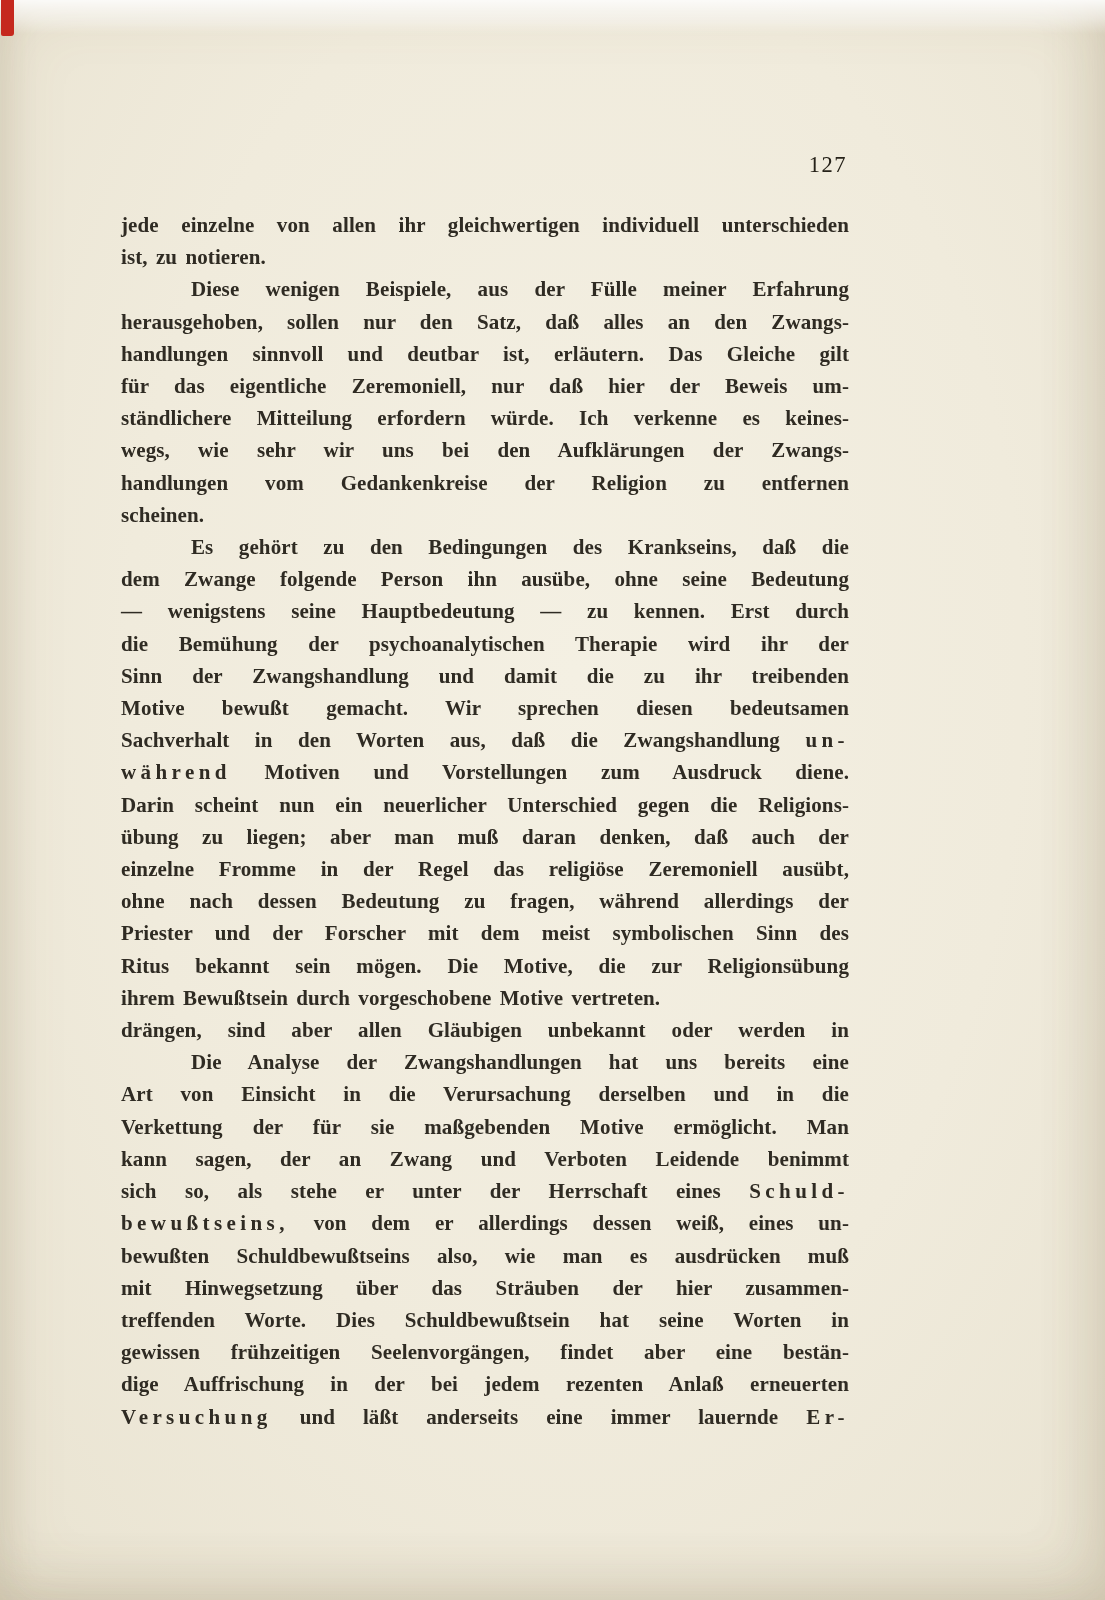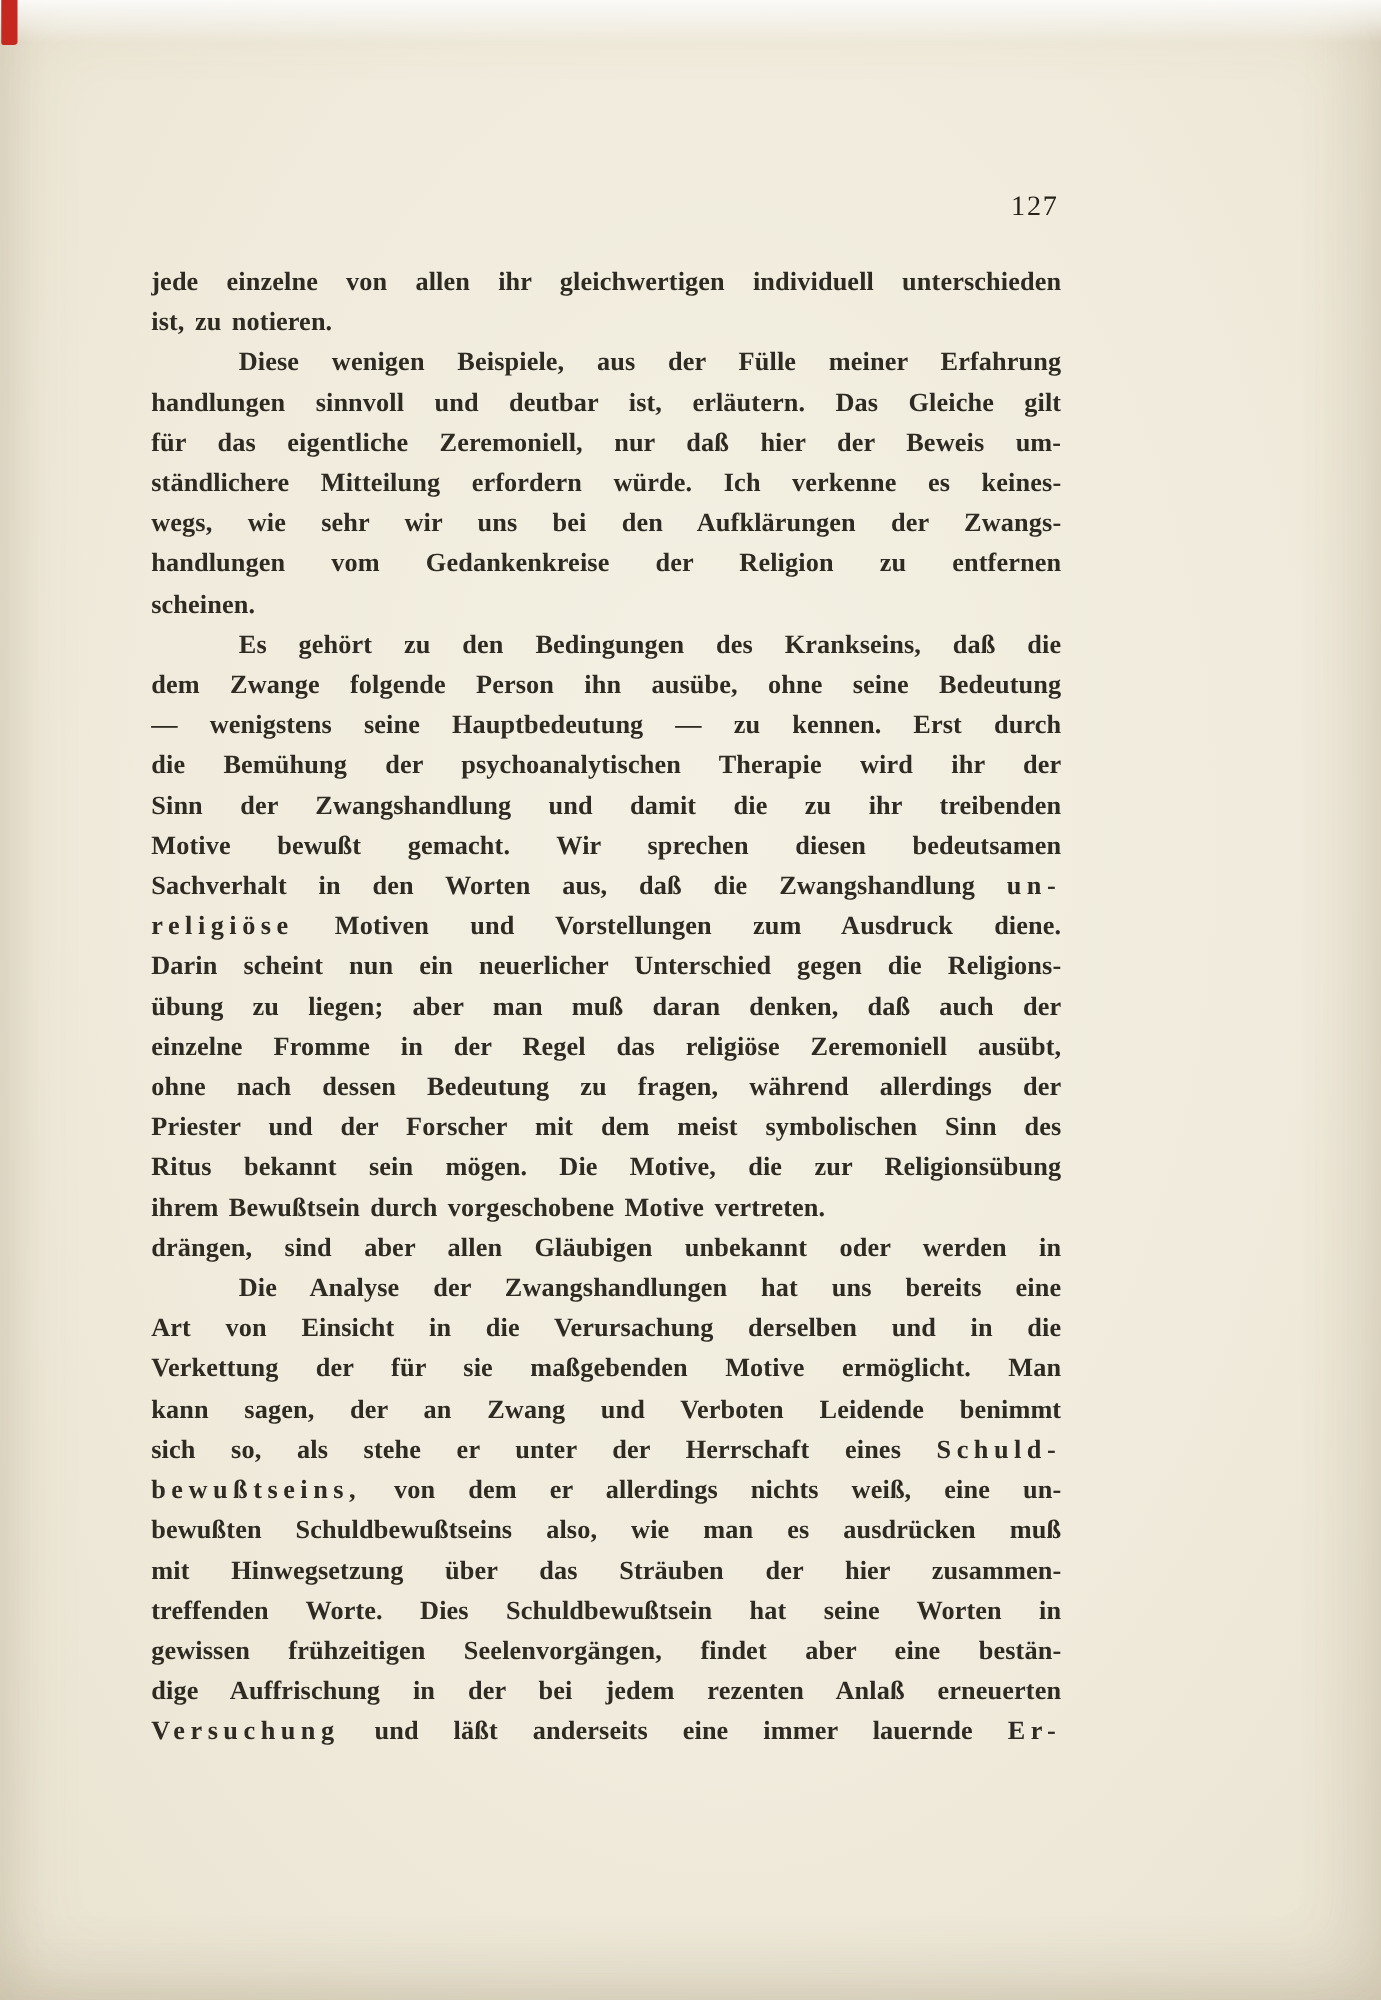--- a/index.html
+++ b/index.html
@@ -83,48 +83,49 @@
 <div class="page">
   <div class="scan-top-band"></div>
   <div class="scan-red-mark"></div>
 
   <div class="page-number">127</div>
 
   <div class="text-block" id="text-block">
       <div class="line"><span>jede einzelne von allen ihr gleichwertigen individuell unterschieden</span></div>
       <div class="line no-just"><span>ist, zu notieren.</span></div>
       <div class="line indent"><span>Diese wenigen Beispiele, aus der Fülle meiner Erfahrung</span></div>
+      <div class="line"><span>herausgehoben, sollen nur den Satz, daß alles an den Zwangs-</span></div>
       <div class="line"><span>handlungen sinnvoll und deutbar ist, erläutern. Das Gleiche gilt</span></div>
       <div class="line"><span>für das eigentliche Zeremoniell, nur daß hier der Beweis um-</span></div>
       <div class="line"><span>ständlichere Mitteilung erfordern würde. Ich verkenne es keines-</span></div>
       <div class="line"><span>wegs, wie sehr wir uns bei den Aufklärungen der Zwangs-</span></div>
       <div class="line"><span>handlungen vom Gedankenkreise der Religion zu entfernen</span></div>
       <div class="line no-just"><span>scheinen.</span></div>
       <div class="line indent"><span>Es gehört zu den Bedingungen des Krankseins, daß die</span></div>
       <div class="line"><span>dem Zwange folgende Person ihn ausübe, ohne seine Bedeutung</span></div>
       <div class="line"><span>— wenigstens seine Hauptbedeutung — zu kennen. Erst durch</span></div>
       <div class="line"><span>die Bemühung der psychoanalytischen Therapie wird ihr der</span></div>
       <div class="line"><span>Sinn der Zwangshandlung und damit die zu ihr treibenden</span></div>
       <div class="line"><span>Motive bewußt gemacht. Wir sprechen diesen bedeutsamen</span></div>
       <div class="line"><span>Sachverhalt in den Worten aus, daß die Zwangshandlung </span><span class="sperr">un-</span></div>
-      <div class="line"><span class="sperr">religiöse</span><span> Motiven und Vorstellungen zum Ausdruck diene.</span></div>
+      <div class="line"><span class="sperr">während</span><span> Motiven und Vorstellungen zum Ausdruck diene.</span></div>
       <div class="line"><span>Darin scheint nun ein neuerlicher Unterschied gegen die Religions-</span></div>
       <div class="line"><span>übung zu liegen; aber man muß daran denken, daß auch der</span></div>
       <div class="line"><span>einzelne Fromme in der Regel das religiöse Zeremoniell ausübt,</span></div>
       <div class="line"><span>ohne nach dessen Bedeutung zu fragen, während allerdings der</span></div>
       <div class="line"><span>Priester und der Forscher mit dem meist symbolischen Sinn des</span></div>
       <div class="line"><span>Ritus bekannt sein mögen. Die Motive, die zur Religionsübung</span></div>
       <div class="line no-just"><span>ihrem Bewußtsein durch vorgeschobene Motive vertreten.</span></div>
       <div class="line"><span>drängen, sind aber allen Gläubigen unbekannt oder werden in</span></div>
       <div class="line indent"><span>Die Analyse der Zwangshandlungen hat uns bereits eine</span></div>
       <div class="line"><span>Art von Einsicht in die Verursachung derselben und in die</span></div>
       <div class="line"><span>Verkettung der für sie maßgebenden Motive ermöglicht. Man</span></div>
       <div class="line"><span>kann sagen, der an Zwang und Verboten Leidende benimmt</span></div>
       <div class="line"><span>sich so, als stehe er unter der Herrschaft eines </span><span class="sperr">Schuld-</span></div>
-      <div class="line"><span class="sperr">bewußtseins,</span><span> von dem er allerdings nichts weiß, eine un-</span></div>
+      <div class="line"><span class="sperr">bewußtseins,</span><span> von dem er allerdings dessen weiß, eines un-</span></div>
       <div class="line"><span>bewußten Schuldbewußtseins also, wie man es ausdrücken muß</span></div>
       <div class="line"><span>mit Hinwegsetzung über das Sträuben der hier zusammen-</span></div>
       <div class="line"><span>treffenden Worte. Dies Schuldbewußtsein hat seine Worten in</span></div>
       <div class="line"><span>gewissen frühzeitigen Seelenvorgängen, findet aber eine bestän-</span></div>
       <div class="line"><span>dige Auffrischung in der bei jedem rezenten Anlaß erneuerten</span></div>
       <div class="line"><span class="sperr">Versuchung</span><span> und läßt anderseits eine immer lauernde </span><span class="sperr">Er-</span></div>
     </div>
 </div>
 
 </body></html>

